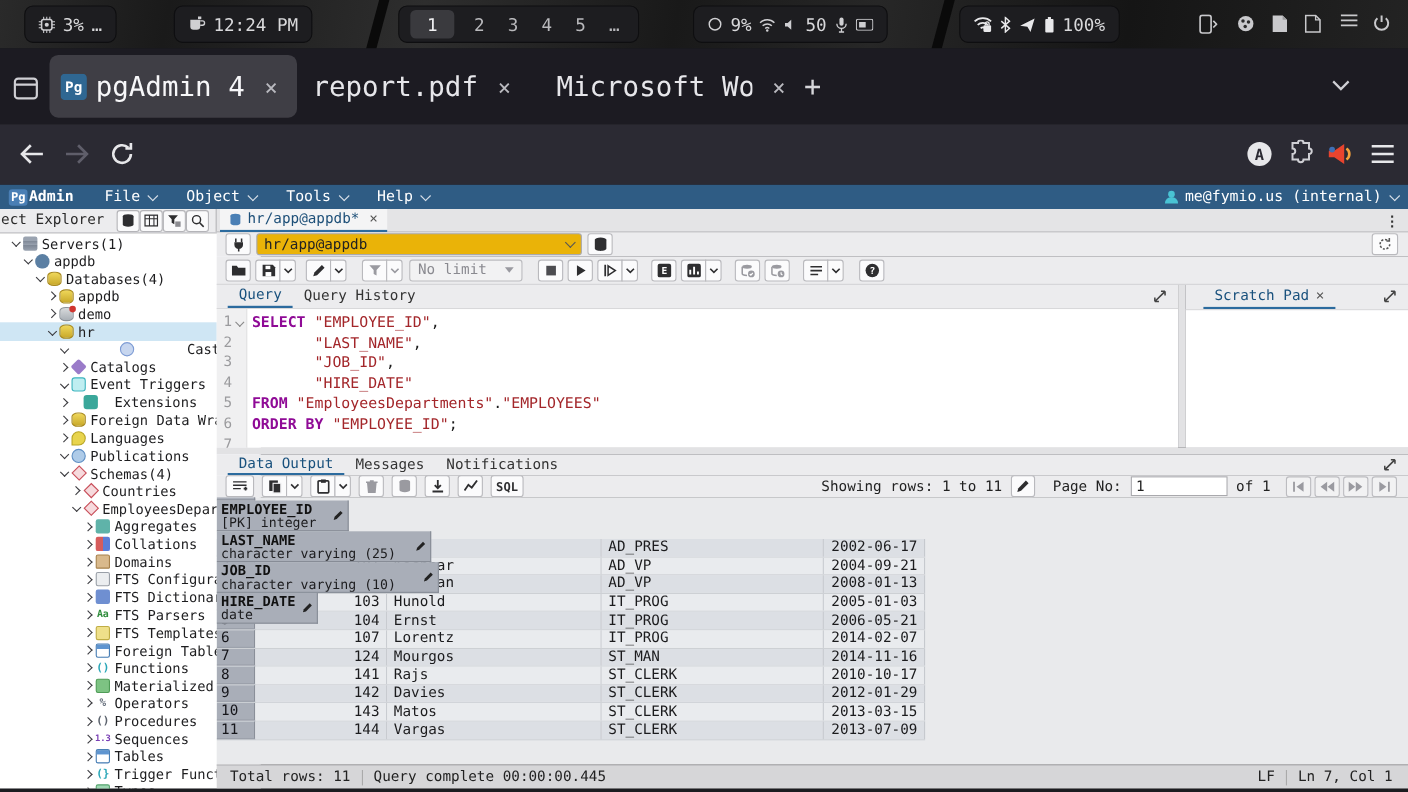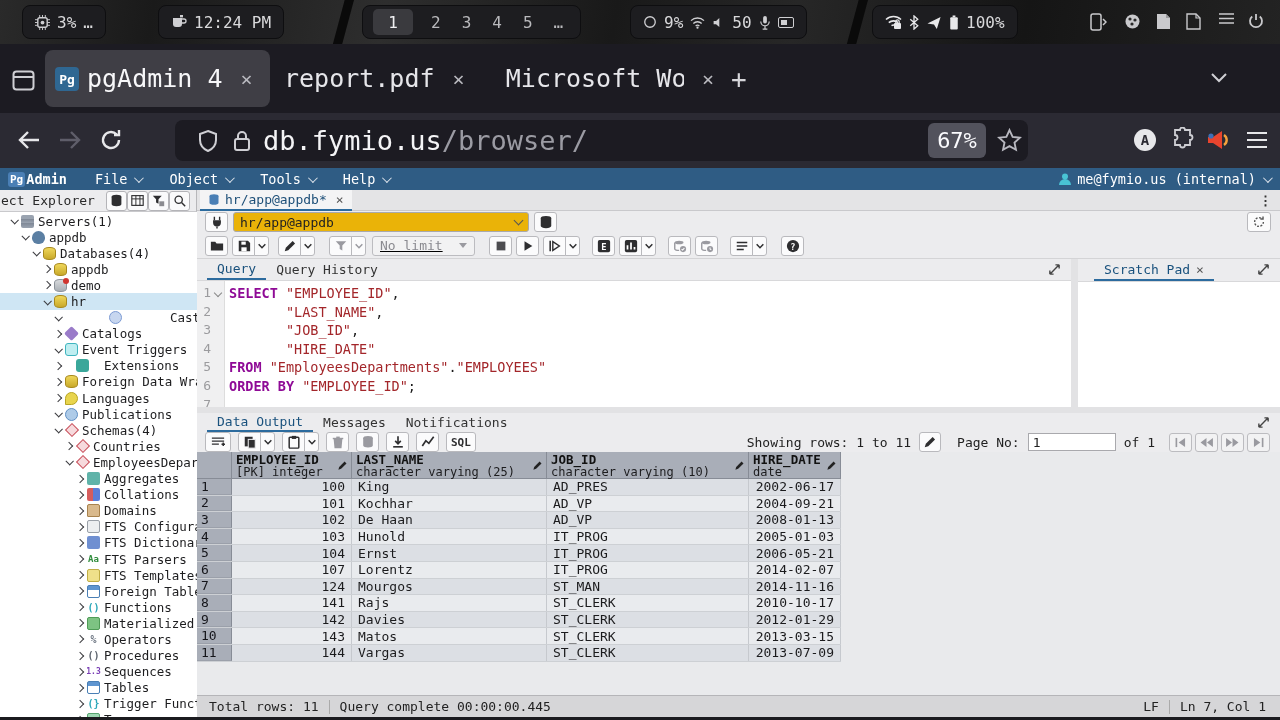--- a/index.html
+++ b/index.html
@@ -281,41 +281,20 @@
       <svg width="28" height="26" viewBox="0 0 28 26">
         <path d="M4 13h18M15 5l8 8-8 8" fill="none" stroke="#5f5e6a" stroke-width="2.4"></path>
       </svg>
     </span>
   <span class="navic" style="left:98px">
       <svg width="26" height="26" viewBox="0 0 26 26">
         <path d="M21 13a8 8 0 11-2.4-5.7" fill="none" stroke="#e7e7ea" stroke-width="2.4"></path>
         <path d="M21 3v5h-5" fill="none" stroke="#e7e7ea" stroke-width="2.4"></path>
       </svg>
     </span>
-  <div id="urlbox">
-    <span style="margin-left:22px">
-        <svg width="22" height="24" viewBox="0 0 22 24">
-          <path d="M11 2l8 3v6c0 5-3.5 9-8 11-4.5-2-8-6-8-11V5z" fill="none" stroke="#cfcfd4" stroke-width="2"></path>
-        </svg>
-      </span>
-    <span style="margin-left:14px">
-        <svg width="18" height="22" viewBox="0 0 18 22">
-          <rect x="2" y="9" width="14" height="11" rx="2" fill="none" stroke="#cfcfd4" stroke-width="2"></rect>
-          <path d="M5 9V6a4 4 0 018 0v3" fill="none" stroke="#cfcfd4" stroke-width="2"></path>
-        </svg>
-      </span>
-    <span class="urltxt" style="margin-left:12px;color:#f4f4f6">db.fymio.us</span>
-      <span class="urltxt" style="color:#9b9ba3">/browser/</span>
-    <div id="zoomchip">67%</div>
-    <span style="position:absolute;left:822px;top:8px">
-        <svg width="25" height="25" viewBox="0 0 24 24">
-          <path d="M12 2l3 6.5 7 .8-5.2 4.7 1.4 6.9-6.2-3.5-6.2 3.5 1.4-6.9L2 9.3l7-.8z" fill="none" stroke="#b9b9c1" stroke-width="1.8"></path>
-        </svg>
-      </span>
-  </div>
   <span class="navic" style="left:1132px">
       <svg width="26" height="26" viewBox="0 0 26 26">
         <circle cx="13" cy="13" r="11" fill="#e7e7ea"></circle>
         <text x="13" y="18" font-size="14" font-weight="bold" text-anchor="middle" fill="#2b2a33" font-family="DejaVu Sans Mono,monospace">A</text>
       </svg>
     </span>
   <span class="navic" style="left:1170px">
       <svg width="25" height="25" viewBox="0 0 25 25">
         <path d="M10 3a2.5 2.5 0 015 0h5v5a2.5 2.5 0 010 5v5h-5a2.5 2.5 0 01-5 0H5v-5a2.5 2.5 0 000-5V3z" fill="none" stroke="#cfcfd4" stroke-width="1.8"></path>
       </svg>
@@ -461,21 +440,21 @@
   </div>
   <span class="wbtn" style="position:absolute;right:9px;top:1px;width:24px">
       <svg width="14" height="14" viewBox="0 0 16 16">
         <path d="M13 8a5 5 0 11-1.8-3.8" fill="none" stroke="#555" stroke-width="1.6" stroke-dasharray="2.2 1.6"></path>
         <path d="M12.6 1.6v3h-3" fill="none" stroke="#555" stroke-width="1.6"></path>
       </svg>
     </span>
 </div>
 
 <div class="band" id="qtoolbar">
-    <div style="display: flex; align-items: center; height: 100%; padding-left: 0px; text-decoration: underline;">
+    <div style="display: flex; align-items: center; height: 100%; padding-left: 0px;">
       <div class="grp" style="margin-left: 8px;">
         <span class="wbtn">
           <svg width="14" height="14" viewBox="0 0 16 16">
             <path d="M1 3h5l1.5 2H15v8H1z" fill="#2e2e30"></path>
           </svg>
         </span>
       </div>
       <div class="grp" style="margin-left: 4px;">
         <span class="wbtn">
           <svg width="14" height="14" viewBox="0 0 16 16">
@@ -772,21 +751,21 @@
               <path d="M11.5 1v10" stroke="currentColor" stroke-width="1.8"></path>
               <path d="M2 1l7 5-7 5z" fill="currentColor"></path>
             </svg>
           </span>
         </span>
       </div>
     </div>
   </div>
 <div class="band" id="gridwrap">
     <div id="grid">
-      <div style="display: flex; height: 27px;">
+      <div style="display: flex; height: 38px; flex-direction: column;">
         <div class="gh" style="width: 35px; flex: 0 0 auto;"></div>
         <div class="gh" style="width: 120px; flex: 0 0 auto;">
           <div class="n">EMPLOYEE_ID</div>
           <div class="t">[PK] integer</div>
           <svg width="11" height="11" viewBox="0 0 16 16" style="position:absolute;right:3px;top:8px">
             <path d="M2 14l1.2-4L11 2.2 13.8 5 6 12.8z" fill="#222"></path>
           </svg>
         </div>
         <div class="gh" style="width: 195px; flex: 0 0 auto;">
           <div class="n">LAST_NAME</div>

